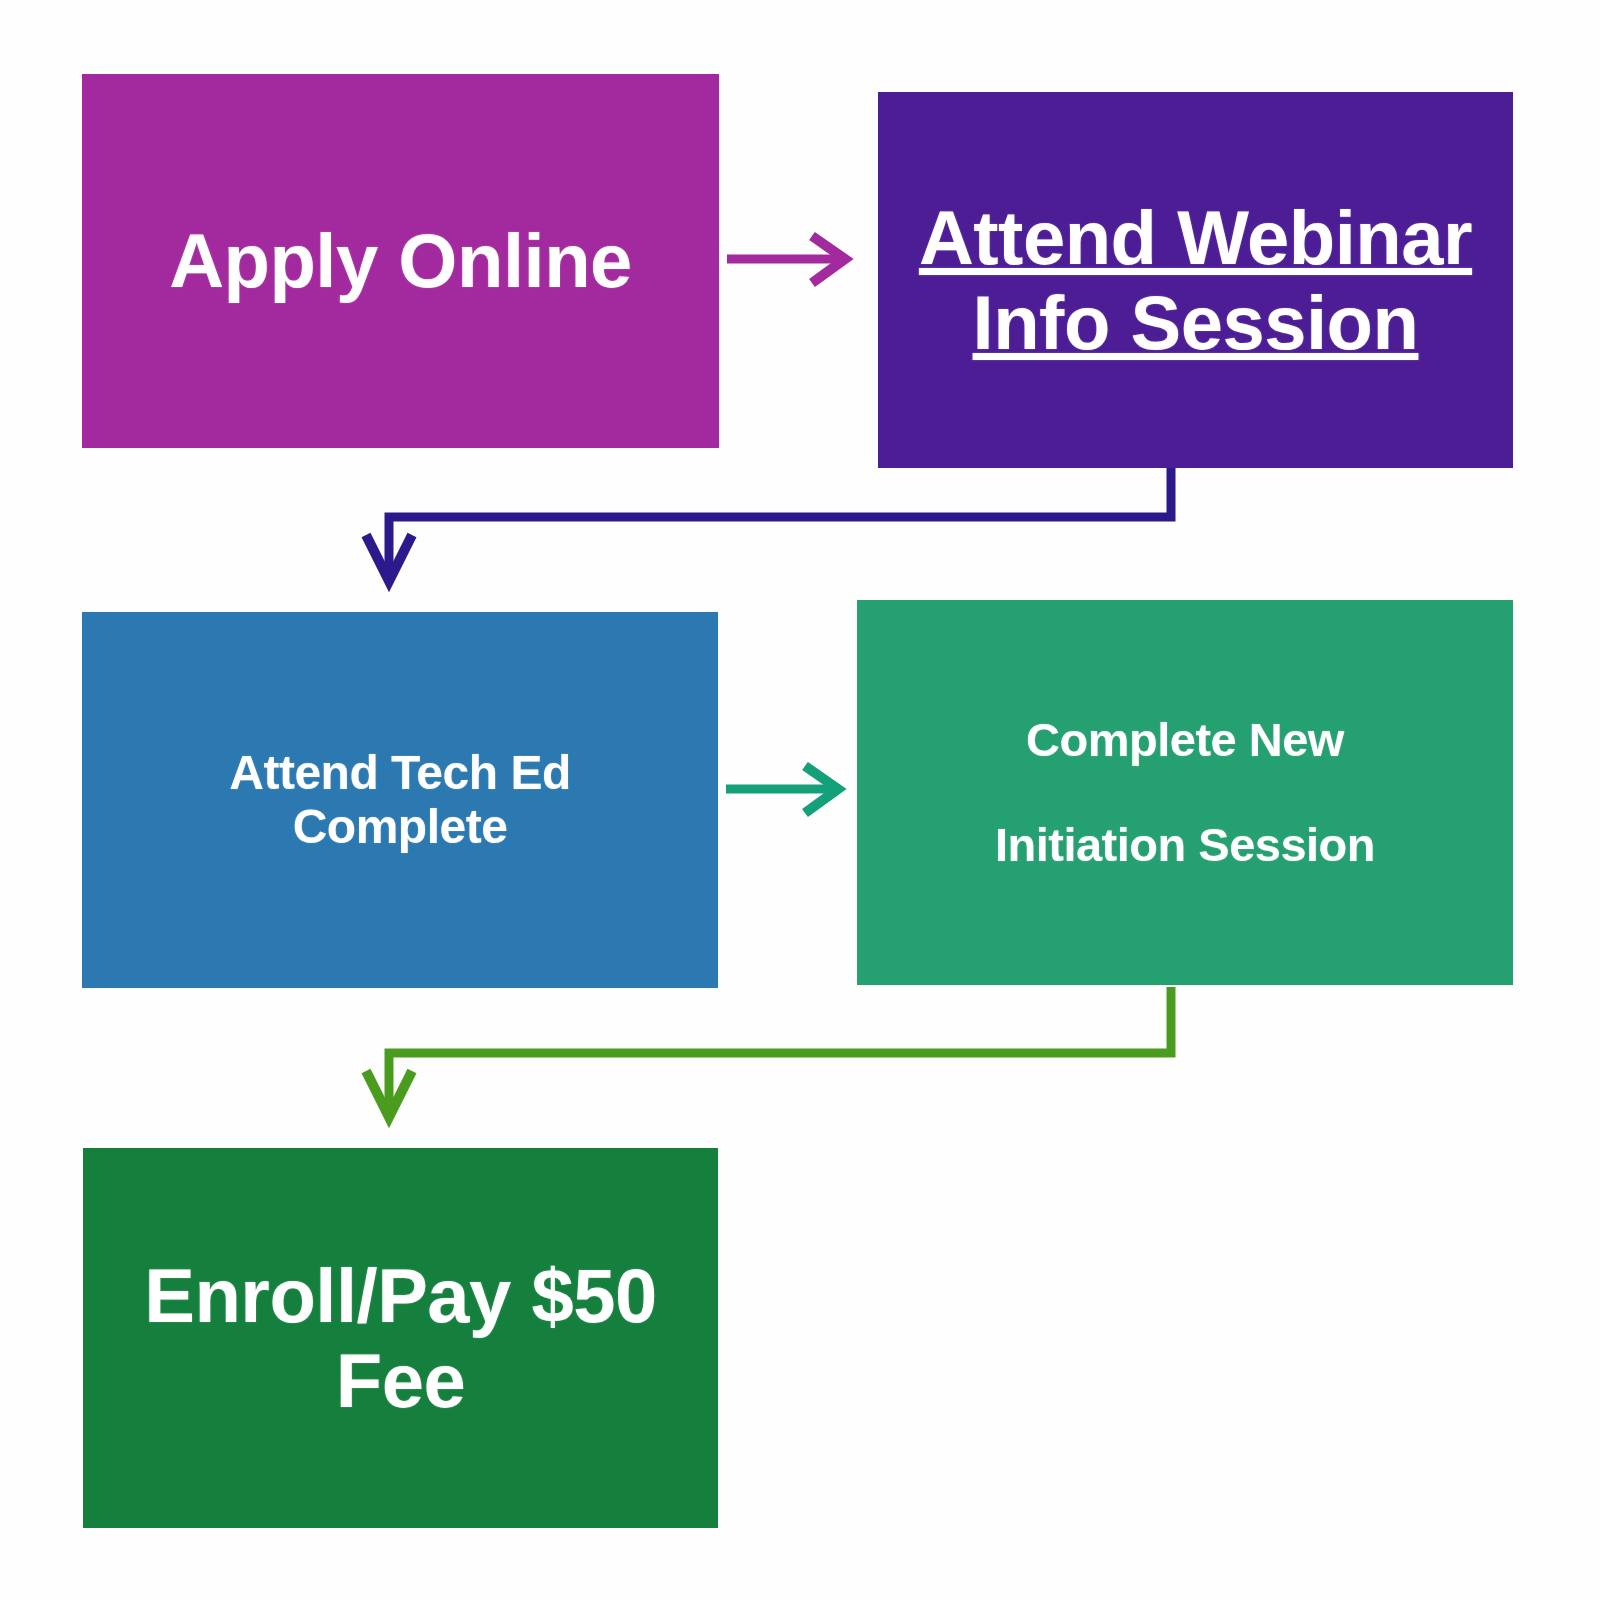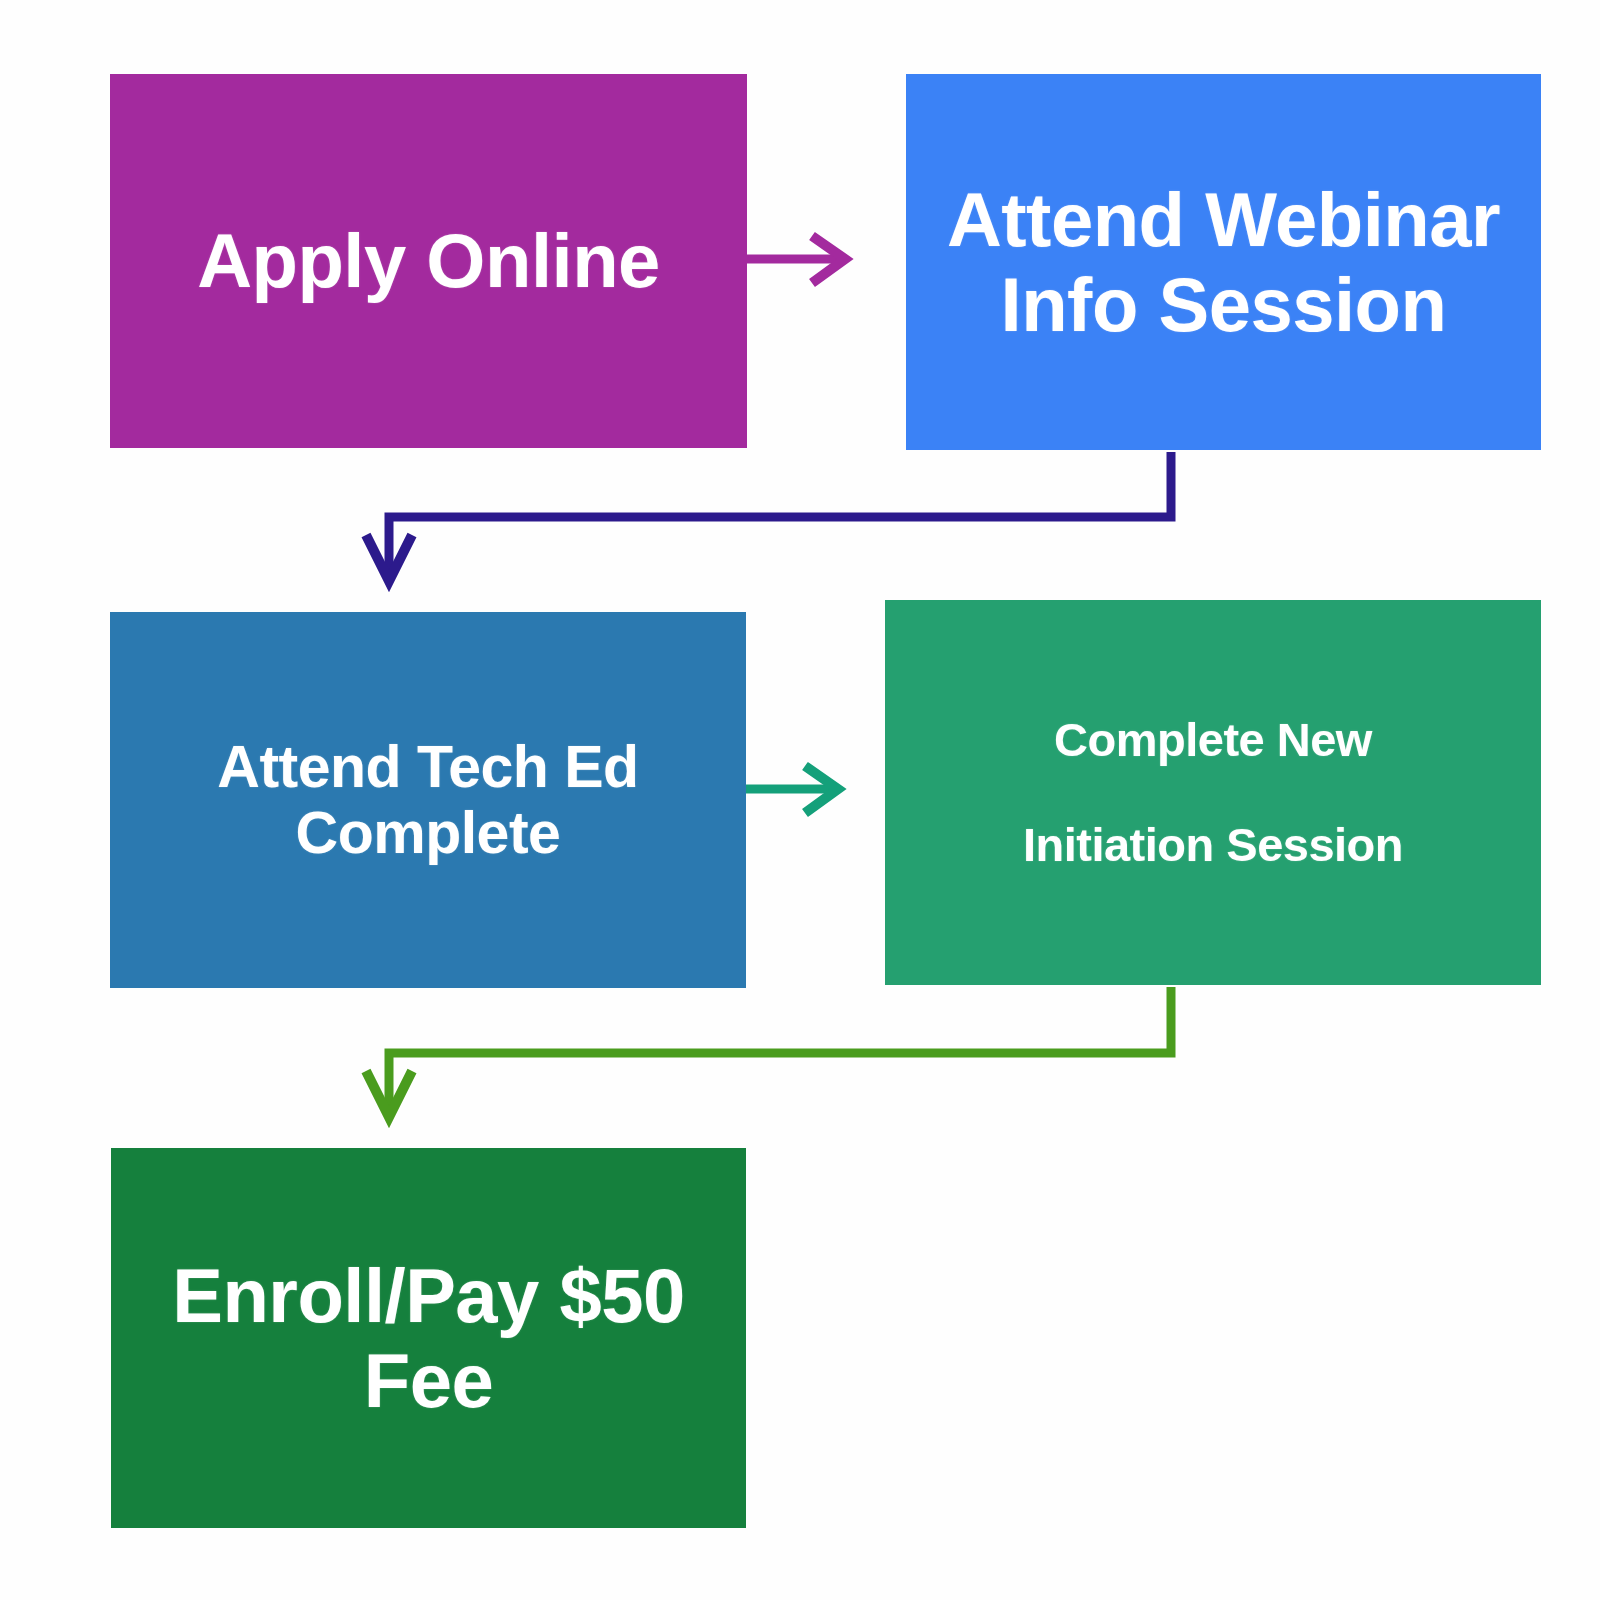--- a/index.html
+++ b/index.html
@@ -25,44 +25,44 @@
     align-items: center;
     justify-content: center;
     color: #ffffff;
     font-weight: 700;
     line-height: 1.12;
     letter-spacing: -0.5px;
     text-align: center;
     padding: 0 20px;
     font-size: 76px;
     text-shadow: 0 0 2px rgba(255,255,255,0.25);
-    margin-left: 28px;
     -webkit-font-smoothing: antialiased;
   }
   .node .label {
     display: block;
     width: 100%;
   }
 
   
   #node-apply-online {
     left: 82px;  top: 74px;
     width: 637px; height: 374px;
     background: #a32a9e;
   }
   #node-attend-webinar {
-    left: 878px; top: 74px;
+    left: 878px; top: 92px;
     width: 635px; height: 376px;
-    background: #3b82f6;
+    background: #4c1d95;
+    text-decoration: underline;
   }
   #node-tech-ed-workshop {
     left: 82px;  top: 612px;
     width: 636px; height: 376px;
     background: #2b79b0;
-    font-size: 59px;
+    font-size: 48px;
   }
   #node-initiation-course {
     left: 857px; top: 600px;
     width: 656px; height: 385px;
     background: #25a070;
     font-size: 47px;
   }
   #node-enroll-pay-fee {
     left: 83px;  top: 1148px;
     width: 635px; height: 380px;

